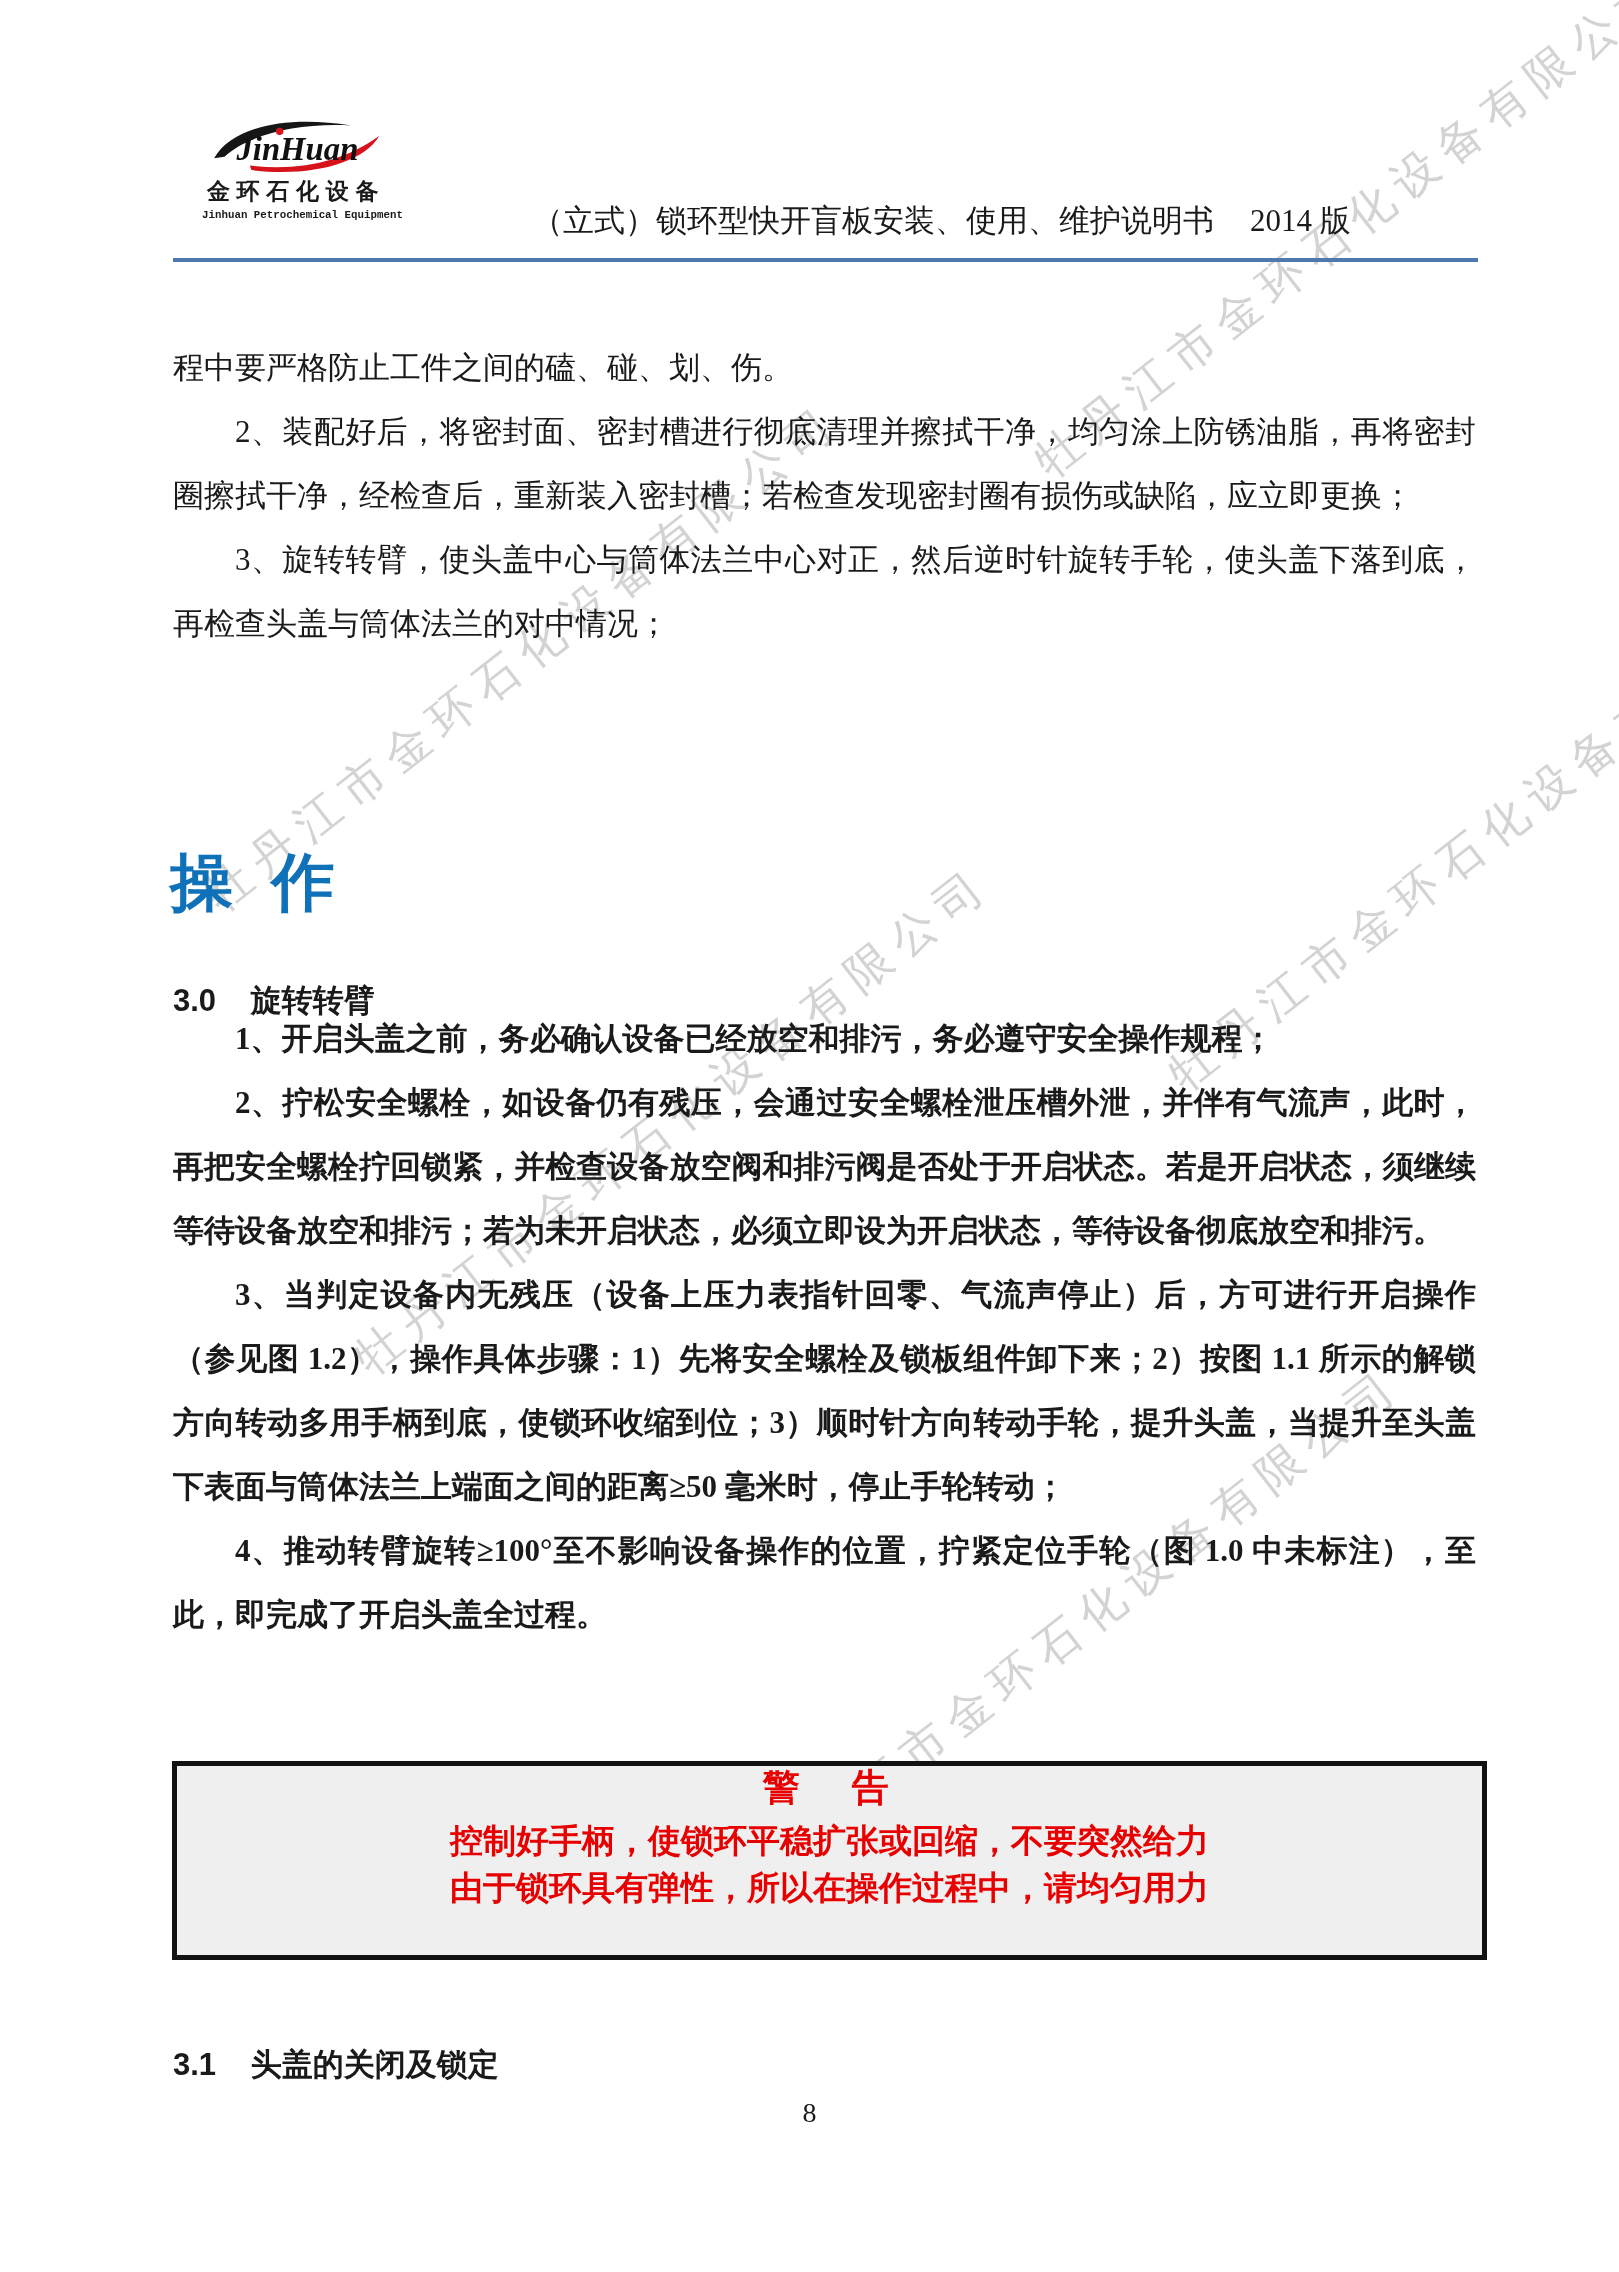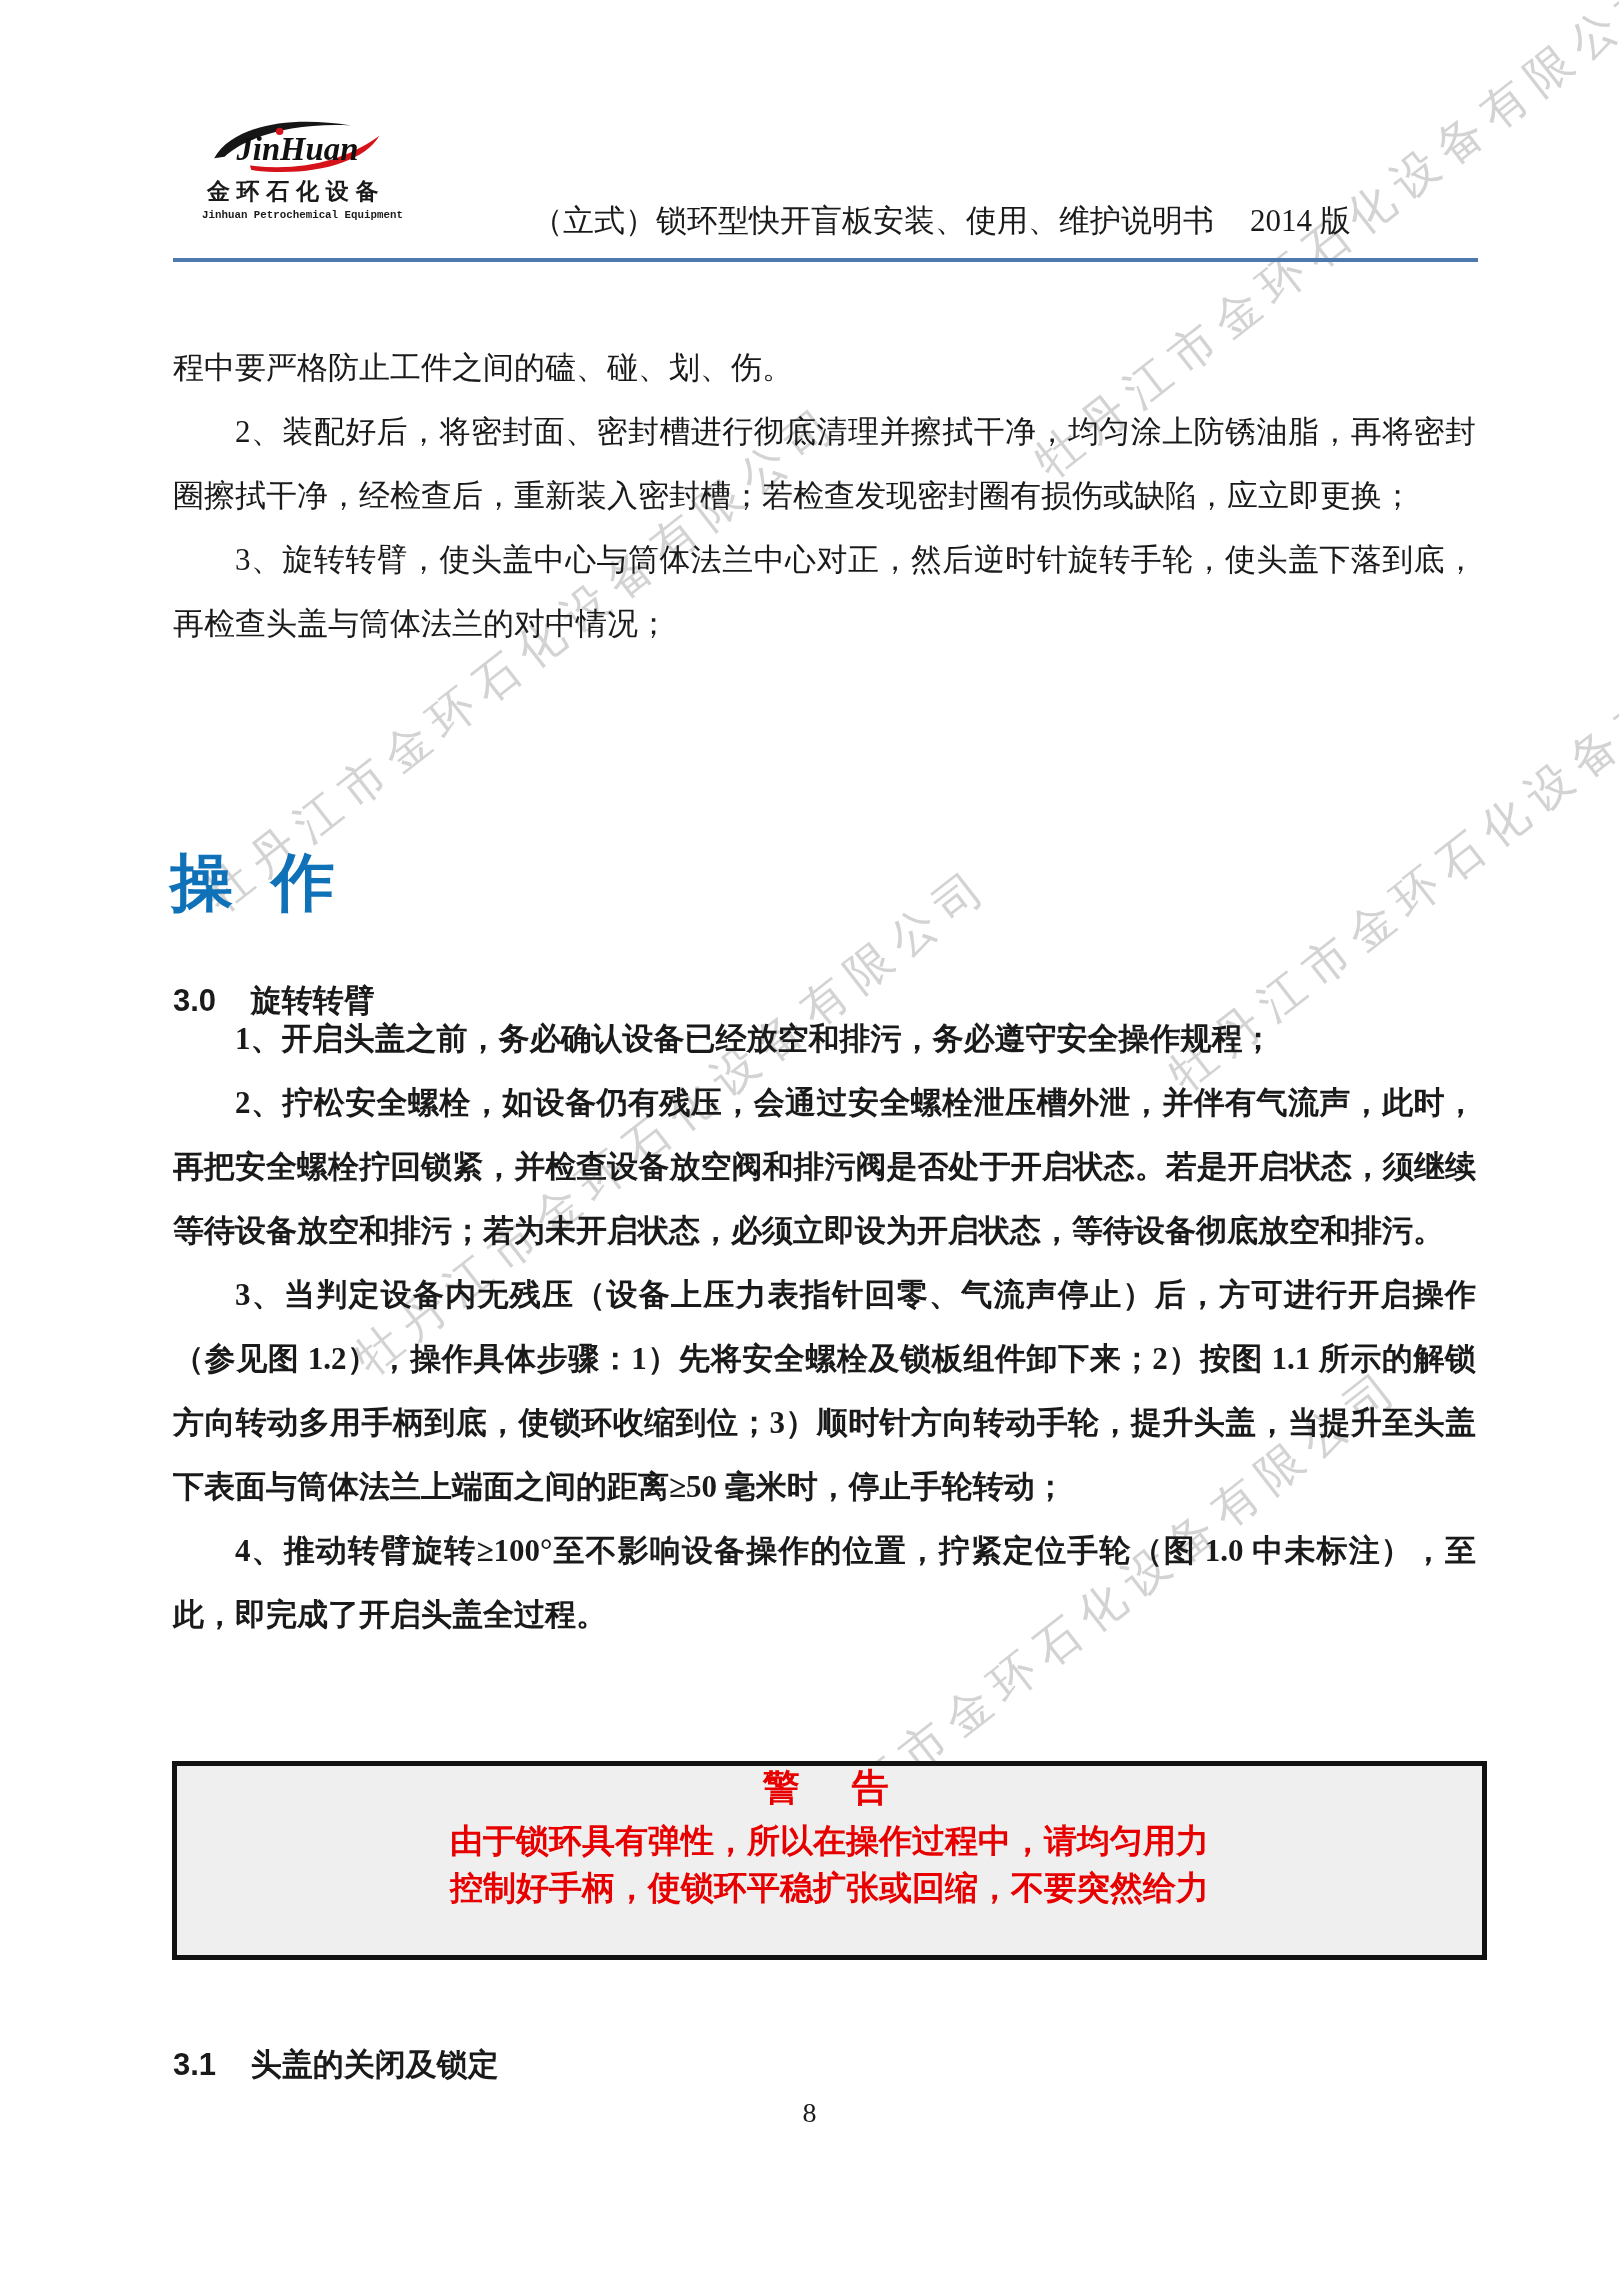--- a/index.html
+++ b/index.html
@@ -126,22 +126,22 @@
     <div class="textblock sec30">
         <p class="para indent">1、开启头盖之前，务必确认设备已经放空和排污，务必遵守安全操作规程；</p>
         <p class="para indent">2、拧松安全螺栓，如设备仍有残压，会通过安全螺栓泄压槽外泄，并伴有气流声，此时，再把安全螺栓拧回锁紧，并检查设备放空阀和排污阀是否处于开启状态。若是开启状态，须继续等待设备放空和排污；若为未开启状态，必须立即设为开启状态，等待设备彻底放空和排污。</p>
         <p class="para indent">3、当判定设备内无残压（设备上压力表指针回零、气流声停止）后，方可进行开启操作（参见图 1.2），操作具体步骤：1）先将安全螺栓及锁板组件卸下来；2）按图 1.1 所示的解锁方向转动多用手柄到底，使锁环收缩到位；3）顺时针方向转动手轮，提升头盖，当提升至头盖下表面与筒体法兰上端面之间的距离≥50 毫米时，停止手轮转动；</p>
         <p class="para indent">4、推动转臂旋转≥100°至不影响设备操作的位置，拧紧定位手轮（图 1.0 中未标注），至此，即完成了开启头盖全过程。</p>
       </div>
 
     <div class="warnbox">
       <div class="warn-title">警　告</div>
       <div>
+          <p>控制好手柄，使锁环平稳扩张或回缩，不要突然给力</p>
           <p>由于锁环具有弹性，所以在操作过程中，请均匀用力</p>
-          <p>控制好手柄，使锁环平稳扩张或回缩，不要突然给力</p>
         </div>
     </div>
 
     <h2 class="subhead h31">
       <span class="h-num">3.1</span>
       <span>头盖的关闭及锁定</span>
     </h2>
 
     <div class="pageno">8</div>
 

